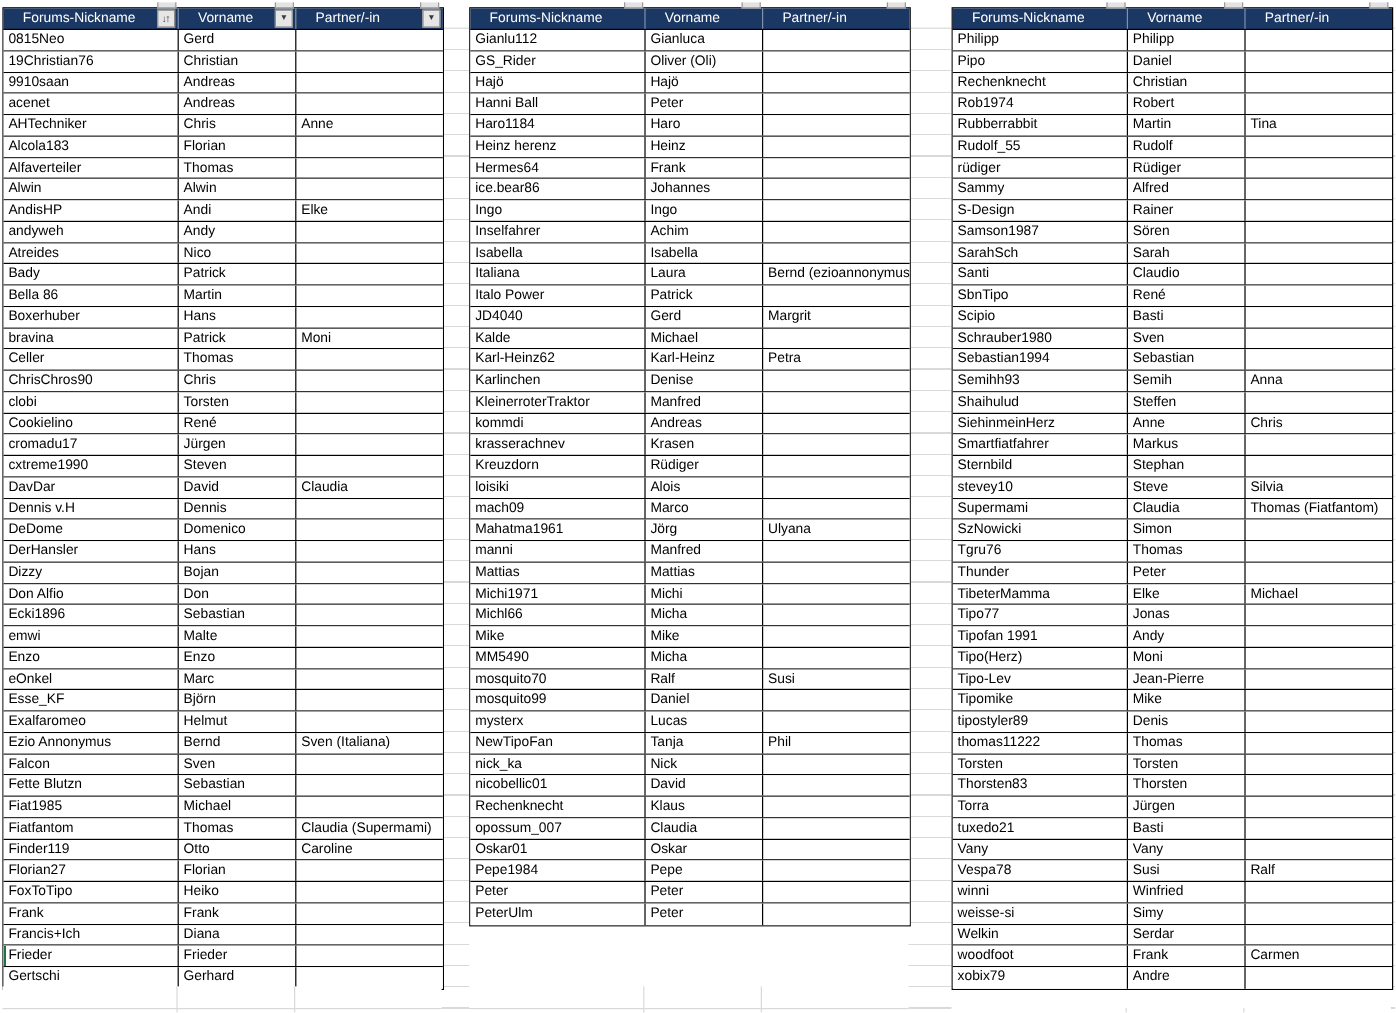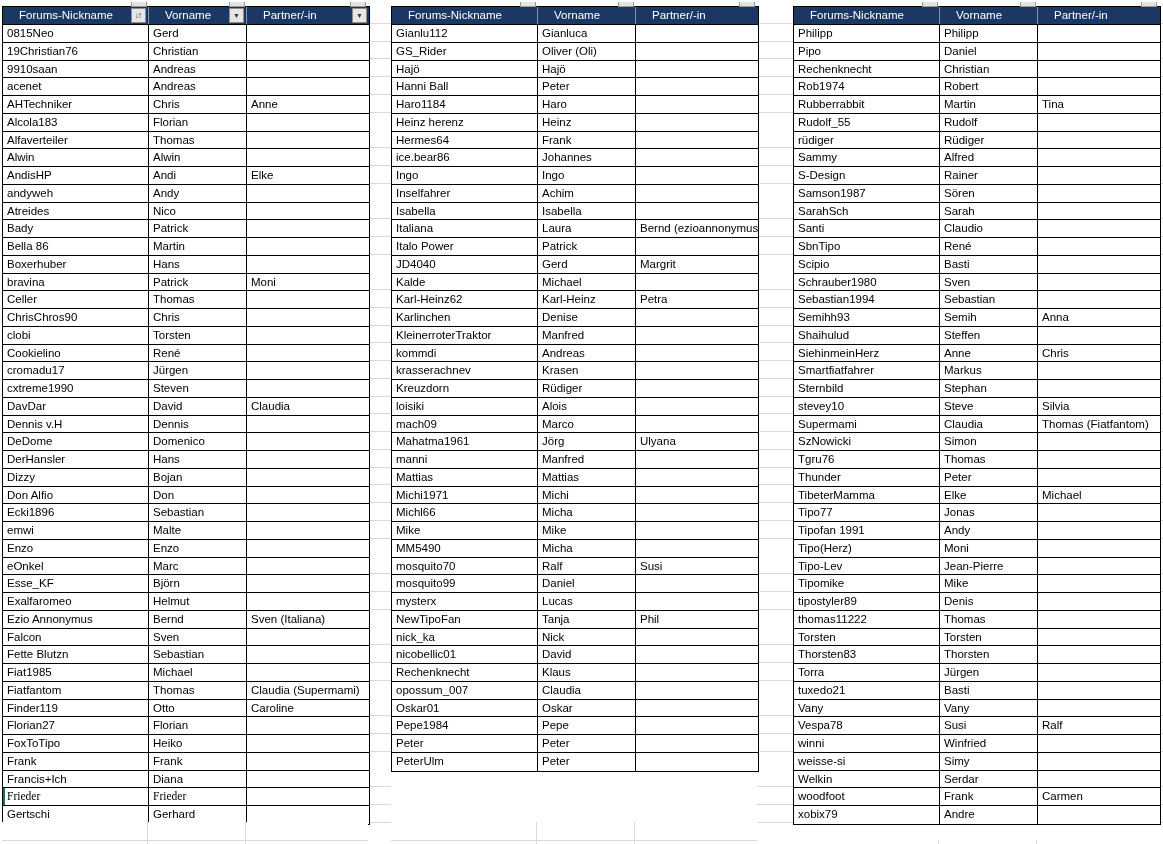--- a/index.html
+++ b/index.html
@@ -12,21 +12,21 @@
   .thead{display:flex;height:17px;background:var(--header-bg,#1b3764);border-bottom:1px solid #000;}
   .th{position:relative;box-sizing:border-box;color:var(--header-text,#fff);font-weight:normal;
       font-size:11.5px;line-height:17px;padding-left:16px;white-space:nowrap;overflow:hidden;}
   .th.c0,.th.c1{border-right:1px solid rgba(255,255,255,.45);}
   .c0{width:146px;} .c1{width:98px;} .c2{width:122px;}
   .tr{display:flex;height:17.75px;border-bottom:1px solid #000;box-sizing:border-box;background:#fff;}
   .tbody .tr:last-child{border-bottom:none;}
   .td{box-sizing:border-box;font-size:11.5px;line-height:16.5px;padding-left:4px;
       white-space:nowrap;overflow:hidden;}
   .td.c0,.td.c1{border-right:1px solid #000;}
-  .tr.sel{box-shadow:inset 2px 0 0 var(--selection,#217346);font-family:Liberation Serif, serif;}
+  .tr.sel{box-shadow:inset 2px 0 0 var(--selection,#217346);}
   
   .fbtn{position:absolute;right:2px;top:1px;width:15px;height:15px;box-sizing:border-box;
         background:var(--button-bg,#e6e6e6);border:1px solid #8c8c8c;
         display:flex;align-items:center;justify-content:center;cursor:pointer;}
   .fbtn .tri{font-size:7px;line-height:1;color:#3a3a3a;font-style:normal;}
   .fbtn .dn{font-size:8px;line-height:1;color:#333;font-style:normal;margin-right:-1px;}
   .fbtn .up{font-size:9px;line-height:1;color:#333;font-style:normal;}
   
   .stub{position:absolute;top:-5px;width:16px;height:5px;box-sizing:border-box;
         background:#e3e3e3;border:1px solid #9a9a9a;border-top:none;}

